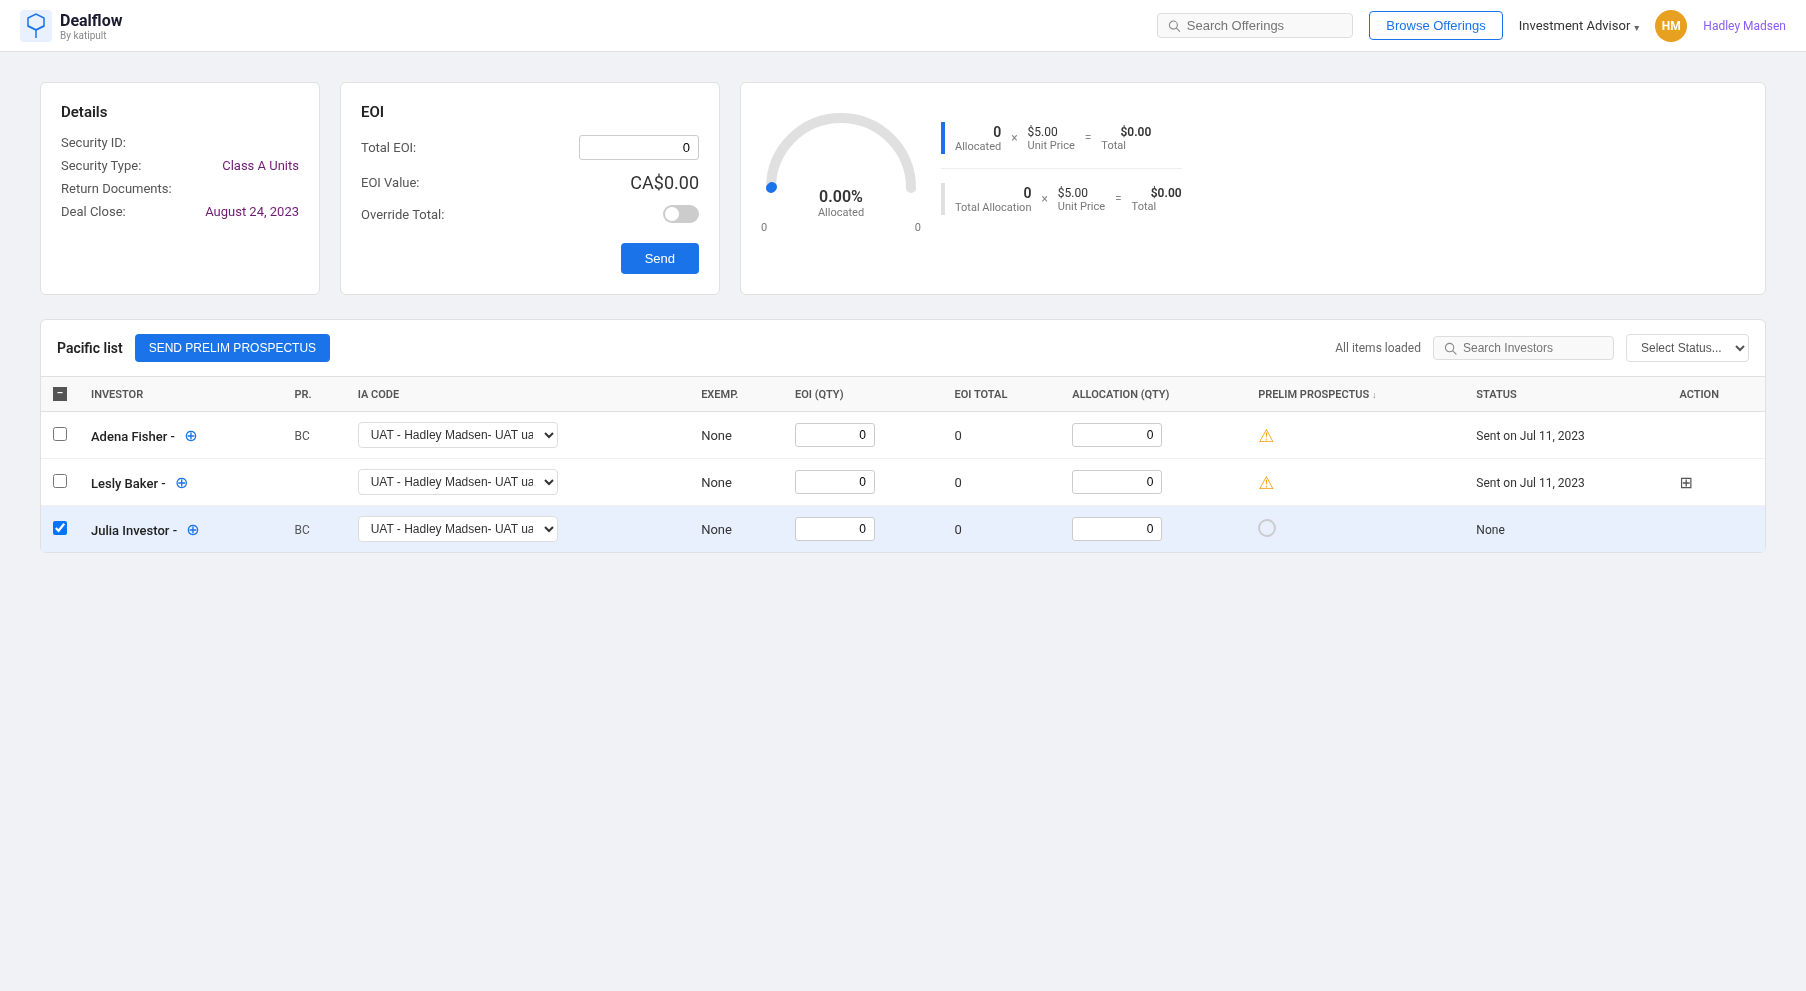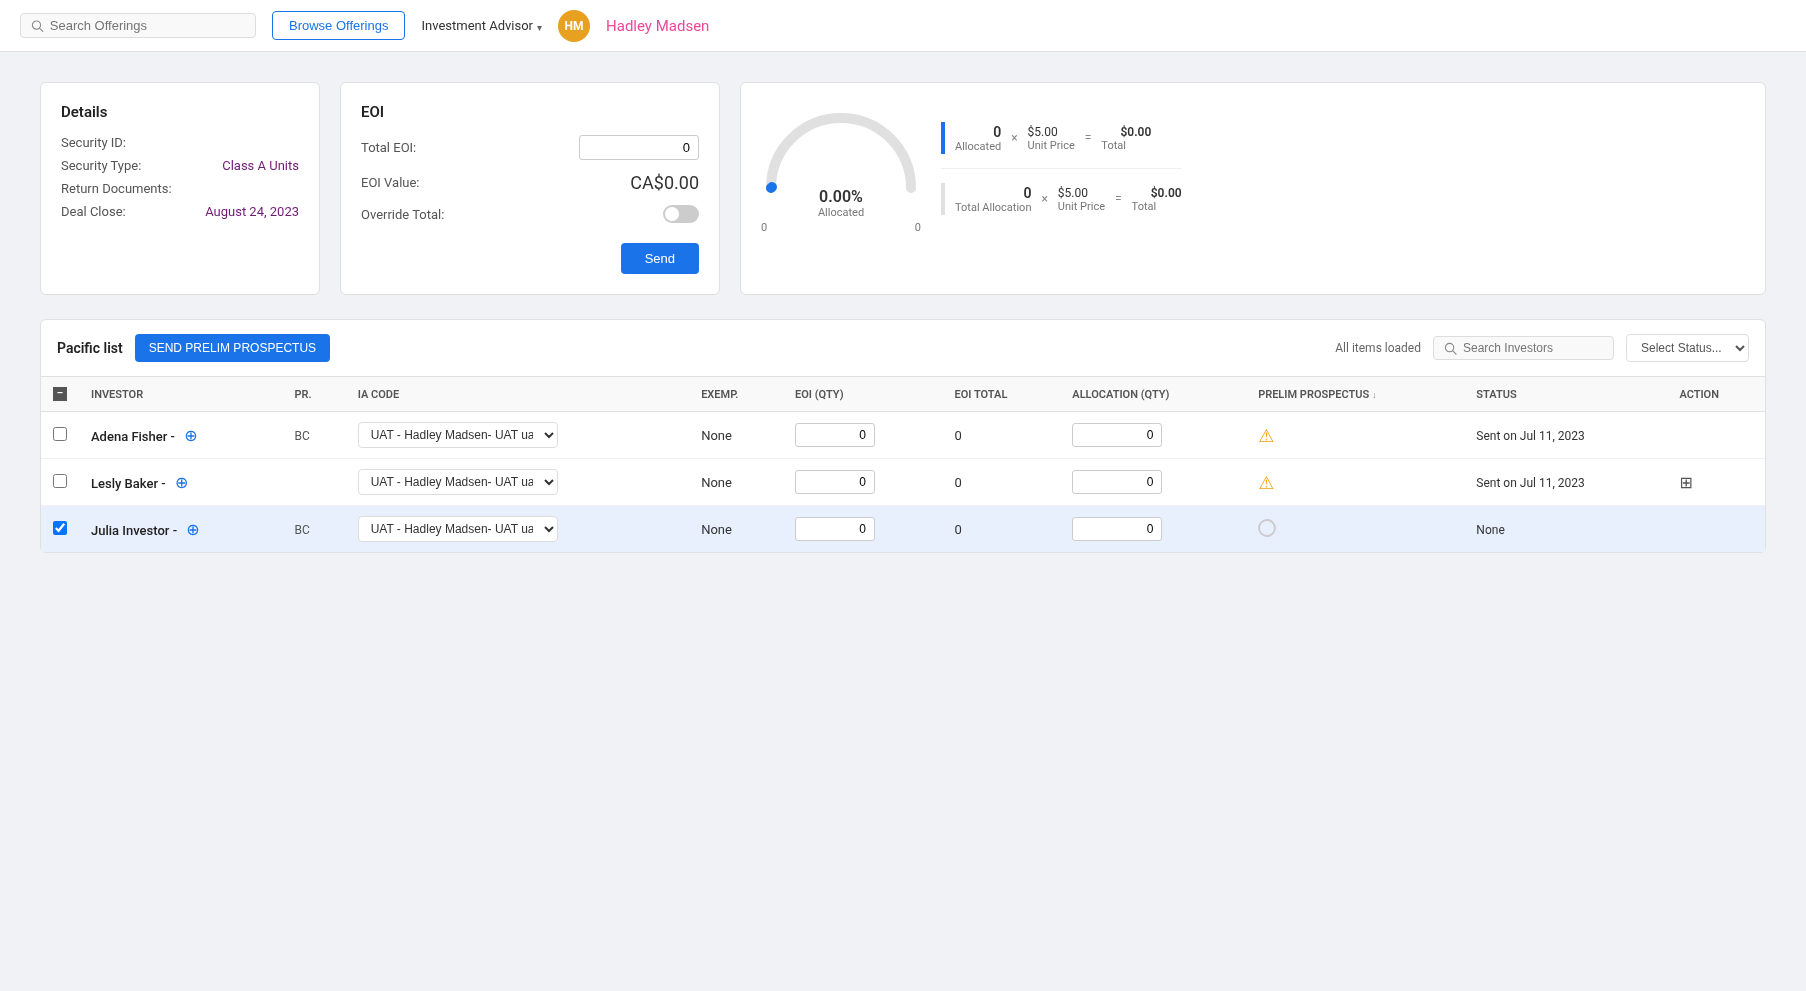--- a/index.html
+++ b/index.html
@@ -18,31 +18,31 @@
       top: 0;
       z-index: 100;
     }
     .logo-area { display: flex; align-items: center; gap: 8px; flex: 1; }
     .logo-icon { width: 32px; height: 32px; }
     .logo-text { font-size: 16px; font-weight: 700; color: #1a1a2e; }
     .logo-sub { font-size: 10px; color: #888; display: block; }
     .nav-search {
       display: flex; align-items: center; gap: 6px;
       border: 1px solid #ddd; border-radius: 4px;
-      padding: 4px 10px; background: #f9f9f9; width: 236px;
+      padding: 4px 10px; background: #f9f9f9; width: 196px;
     }
     .nav-search input { border: none; background: transparent; outline: none; font-size: 13px; width: 100%; }
     .btn-browse {
       border: 1px solid #1a73e8; color: #1a73e8; background: #fff;
       border-radius: 4px; padding: 6px 16px; cursor: pointer; font-size: 13px; white-space: nowrap;
     }
     .nav-advisor { display: flex; align-items: flex-end; gap: 4px; cursor: pointer; font-size: 13px; color: #333; white-space: nowrap; }
     .nav-advisor-arrow { font-size: 10px; color: #666; }
     .avatar { width: 32px; height: 32px; border-radius: 50%; background: #e8a020; display: flex; align-items: center; justify-content: center; color: #fff; font-size: 12px; font-weight: 700; }
-    .nav-username { font-size: 15px; color: #ec4899; }
+    .nav-username { font-size: 12px; color: #8b5cf6; }
 
     
     .main { padding: 30px 40px; }
     .page-title { text-align: center; color: #1a73e8; font-size: 22px; font-weight: 500; margin-bottom: 24px; }
 
     
     .cards-row { display: flex; gap: 20px; margin-bottom: 24px; }
     .card { background: #fff; border-radius: 6px; border: 1px solid #e0e0e0; padding: 20px; }
     .card-details { flex: 0 0 280px; }
     .card-eoi { flex: 0 0 380px; }
@@ -118,20 +118,32 @@
     th.sortable { cursor: pointer; }
     th.sortable::after { content: ' ↓'; font-size: 9px; color: #888; }
 
     .th-checkbox { width: 30px; }
     .minus-icon { display: inline-block; width: 14px; height: 14px; background: #555; color: #fff; text-align: center; line-height: 14px; font-size: 10px; cursor: pointer; }
   </style>
 </head>
 <body>
 
 <nav class="navbar">
+  <div class="logo-area">
+    <svg class="logo-icon" viewBox="0 0 32 32" fill="none">
+      <rect width="32" height="32" rx="4" fill="#1a73e8" opacity="0.1"></rect>
+      <path d="M8 8 L16 4 L24 8 L24 16 L16 20 L8 16 Z" stroke="#1a73e8" stroke-width="1.5" fill="none"></path>
+      <path d="M8 16 L16 20 L24 16" stroke="#1a73e8" stroke-width="1.5" fill="none"></path>
+      <path d="M16 20 L16 28" stroke="#1a73e8" stroke-width="1.5"></path>
+    </svg>
+    <div>
+      <span class="logo-text">Dealflow</span>
+      <span class="logo-sub">By katipult</span>
+    </div>
+  </div>
   <div class="nav-search">
     <svg width="14" height="14" viewBox="0 0 14 14" fill="none">
       <circle cx="6" cy="6" r="4.5" stroke="#888" stroke-width="1.2"></circle>
       <line x1="9.5" y1="9.5" x2="13" y2="13" stroke="#888" stroke-width="1.2" stroke-linecap="round"></line>
     </svg>
     <input type="text" placeholder="Search Offerings" style="">
   </div>
   <button class="btn-browse">Browse Offerings</button>
   <div class="nav-advisor">
     <span>Investment Advisor</span>

